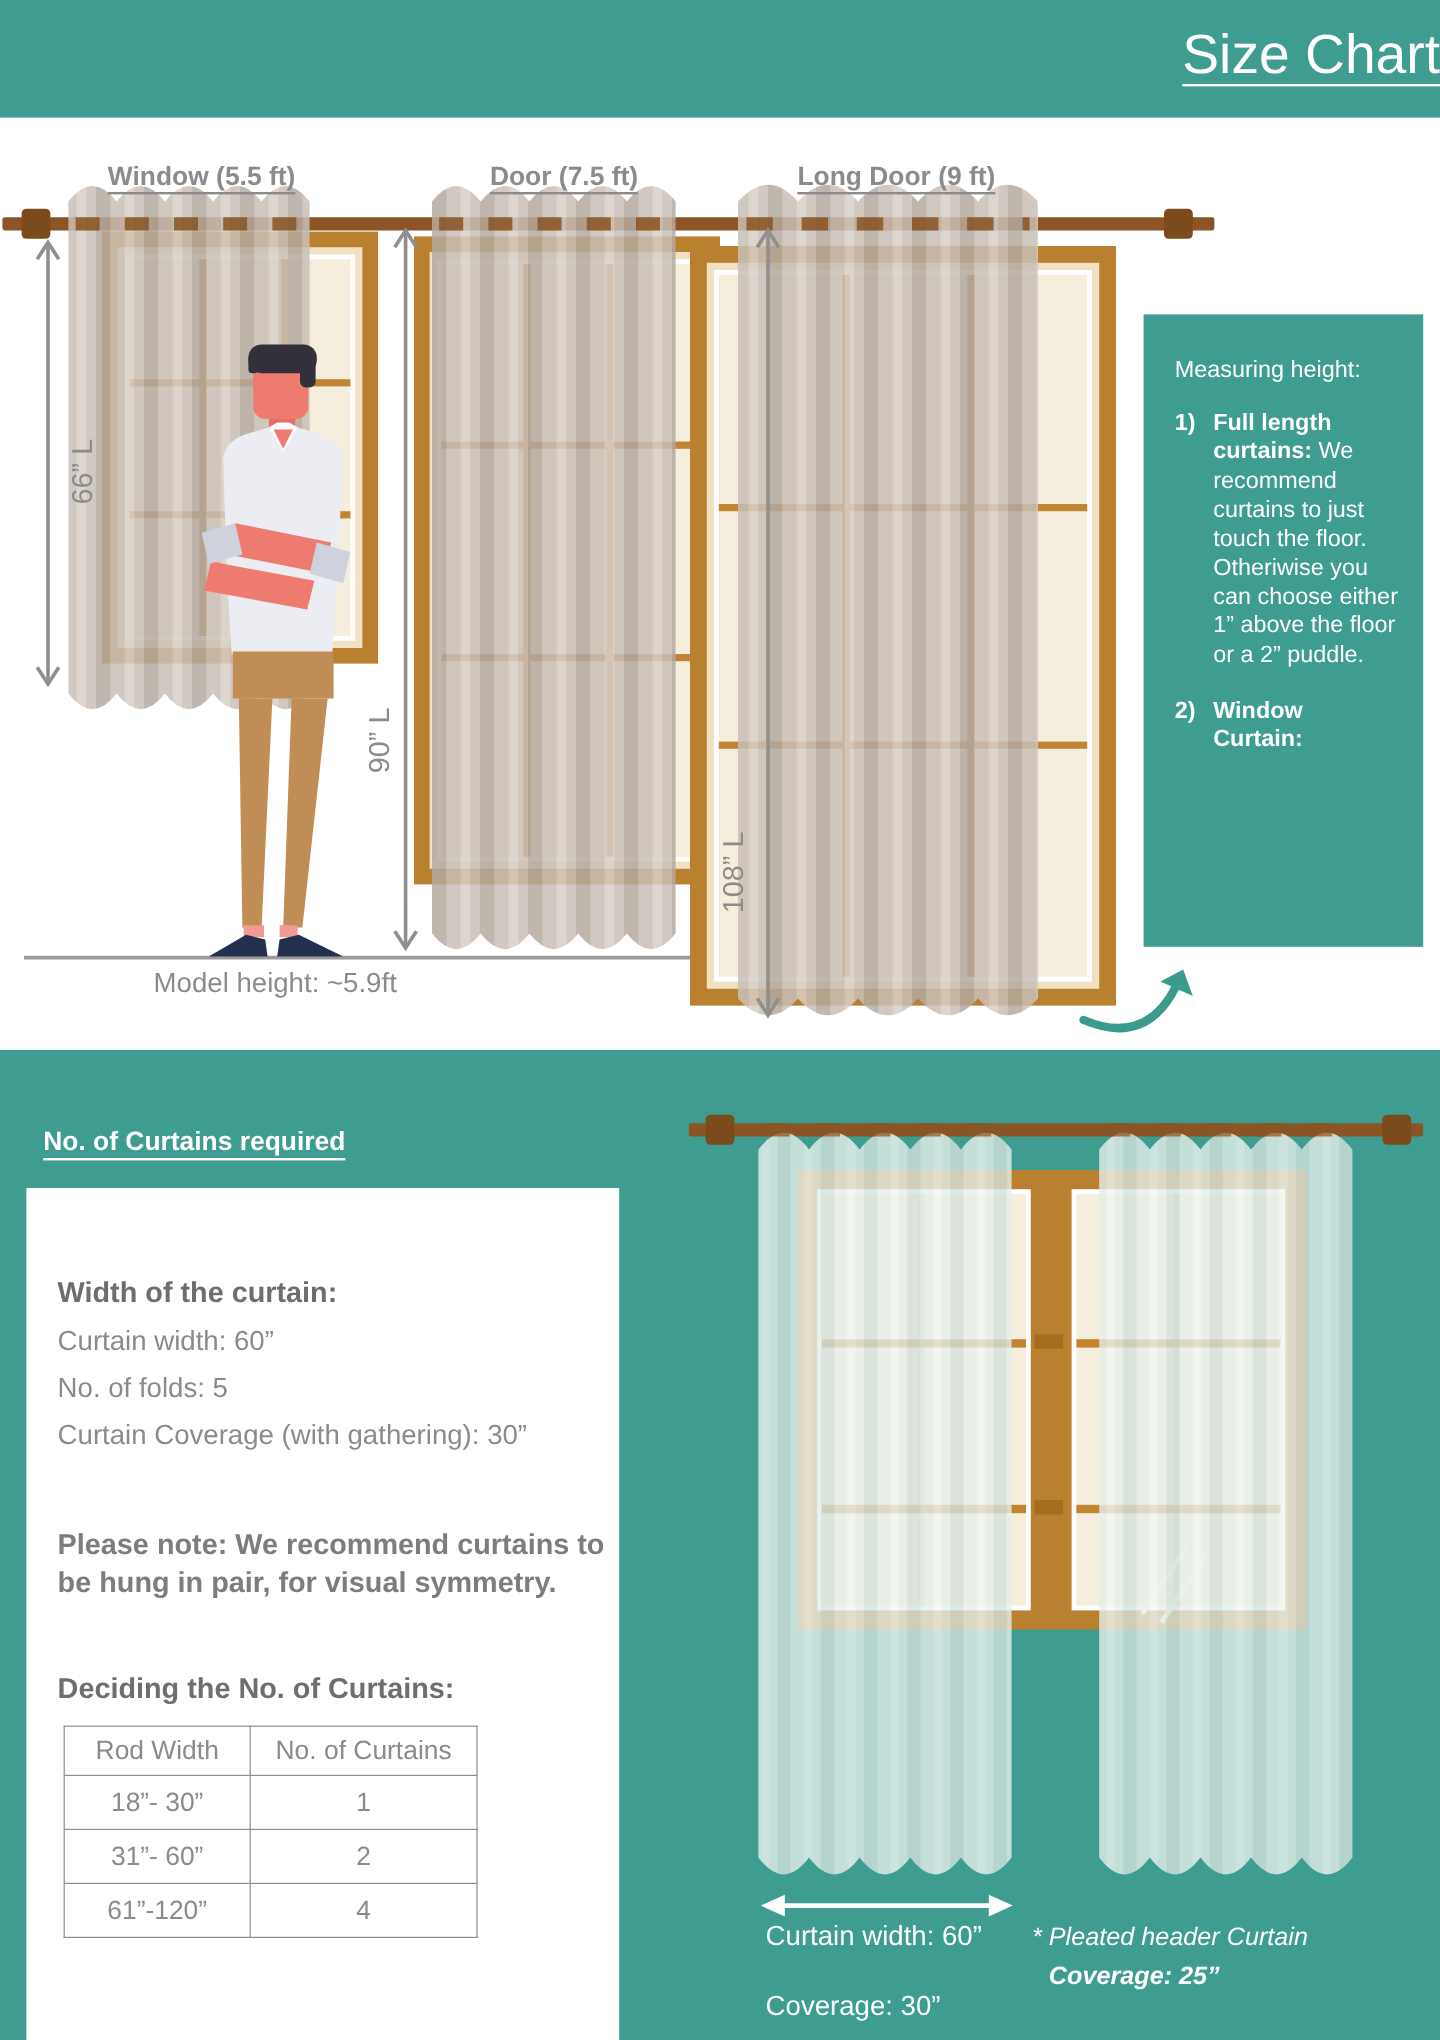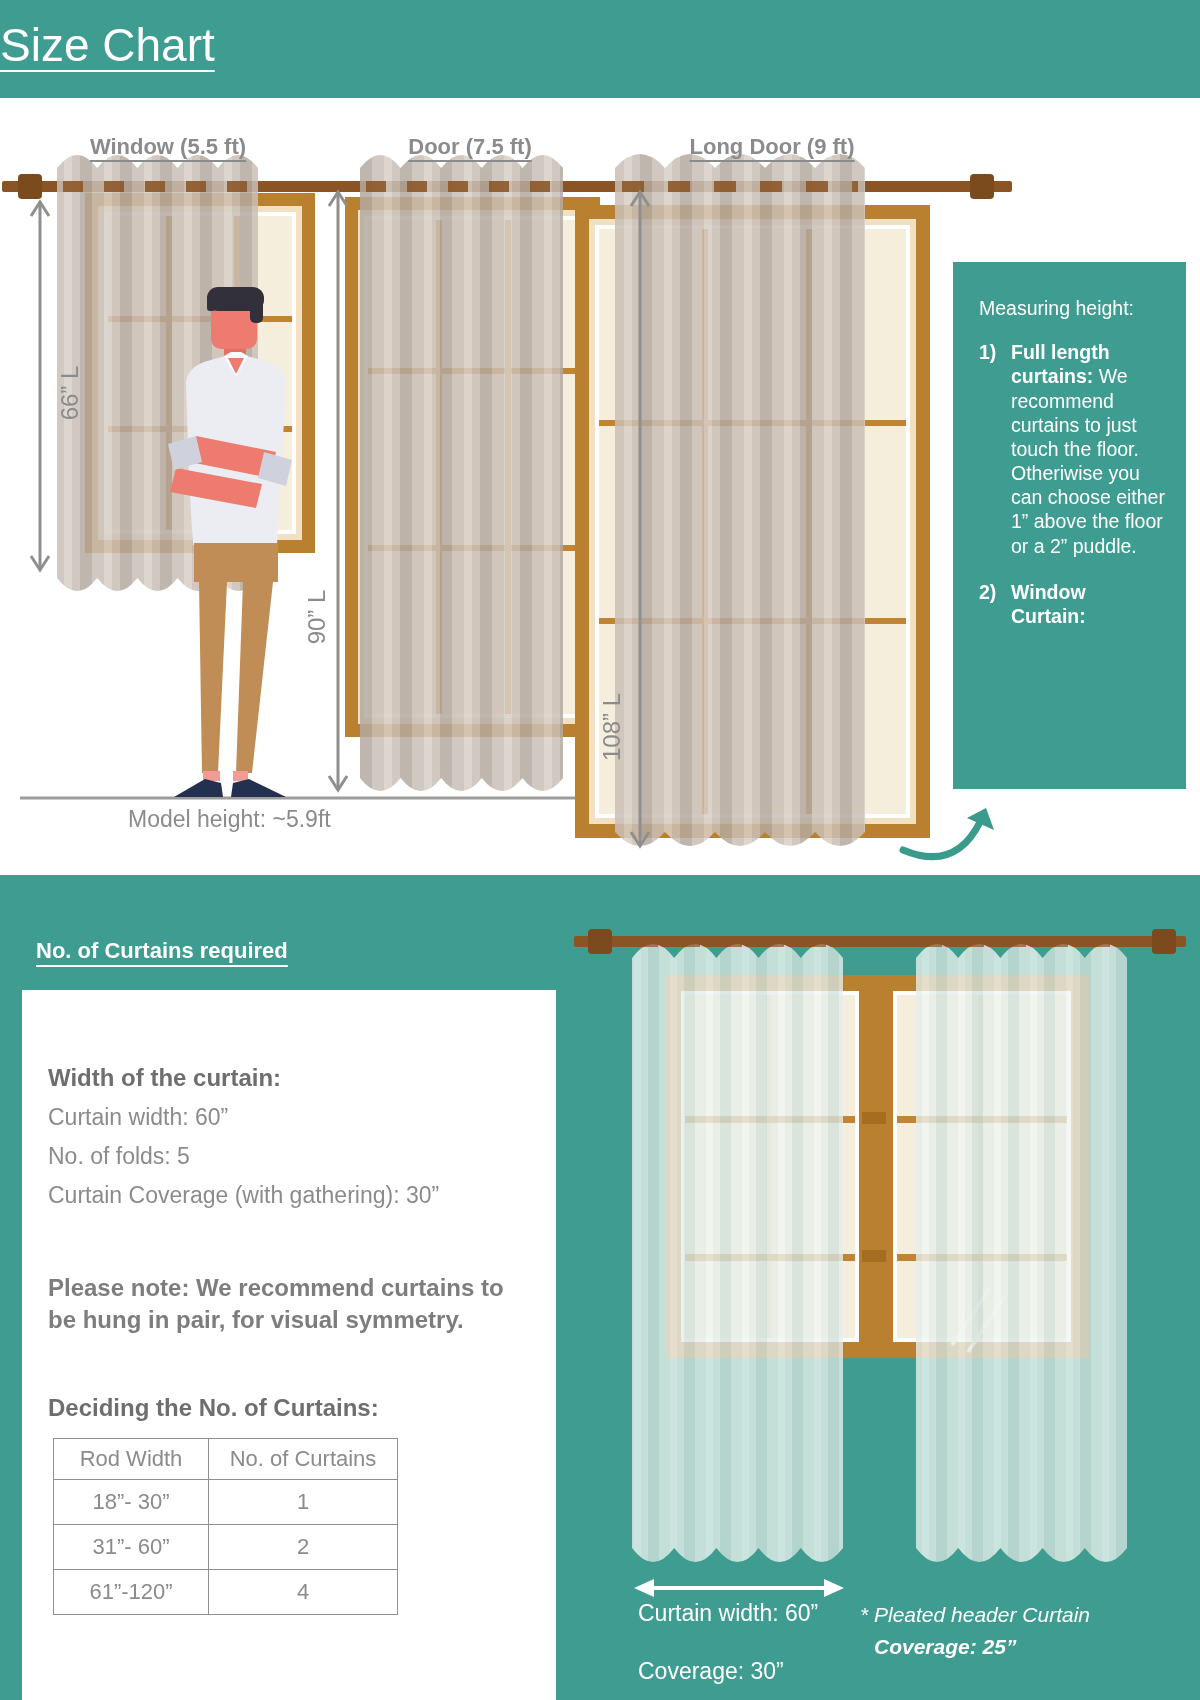--- a/index.html
+++ b/index.html
@@ -3,40 +3,40 @@
 <meta charset="utf-8">
 <style>
   html,body{margin:0;padding:0;background:#e8e8e8;}
   .page{position:relative;width:1200px;height:1700px;background:#ffffff;overflow:hidden;
         font-family:"Liberation Sans", sans-serif;}
   .teal-bg{position:absolute;background:#3e9c91;}
   #header-bar{left:0;top:0;width:1200px;height:98px;z-index:1;}
   #bottom-bg{left:0;top:875px;width:1200px;height:825px;z-index:1;}
   #scene{position:absolute;left:0;top:0;width:1200px;height:1700px;z-index:2;pointer-events:none;}
   .overlay{position:absolute;z-index:3;}
-  #page-title{left:0;top:18px;width:1200px;text-align:left;color:#fff;font-size:46px;font-weight:400;}
+  #page-title{left:0;top:18px;width:1200px;text-align:right;color:#fff;font-size:46px;font-weight:400;}
   #page-title span{text-decoration:underline;text-decoration-thickness:2px;text-underline-offset:9px;}
   .col-label{top:117px;width:240px;text-align:center;font-size:22px;font-weight:bold;color:#8b8b8b;
              text-decoration:underline;text-decoration-thickness:2px;text-underline-offset:6px;margin-top:17px;}
-  #label-window{left:48px;} #label-door{left:350px;} #label-longdoor{left:652px;}
+  #label-window{left:48px;} #label-door{left:350px;} #label-longdoor{left:627px;}
   .vlabel{width:120px;height:30px;display:flex;align-items:center;justify-content:center;
           transform:rotate(-90deg);font-size:24px;color:#8b8b8b;white-space:nowrap;}
   #len-66{left:10px;top:378px;} #len-90{left:257px;top:602px;} #len-108{left:552px;top:712px;}
   #model-height{left:128px;top:806px;font-size:23px;color:#8b8b8b;}
   #measure-box{left:953px;top:262px;width:233px;height:527px;background:#3e9c91;color:#fff;
                box-sizing:border-box;padding:34px 20px 0 26px;font-size:19.5px;line-height:1.24;}
   #measure-box .mh-head{margin-bottom:20px;}
   .mh-item{display:flex;margin-bottom:22px;}
   .mh-num{width:32px;font-weight:bold;flex-shrink:0;}
   .mh-body{flex:1;}
   .mh-body .b{font-weight:bold;}
   .mh-body .blk{display:block;}
   #curtains-heading{left:36px;top:938px;font-size:22px;font-weight:bold;color:#fff;
                     text-decoration:underline;text-decoration-thickness:2px;text-underline-offset:7px;}
-  #info-box{left:22px;top:990px;width:534px;height:710px;background:#fff;}
+  #info-box{left:22px;top:990px;width:494px;height:710px;background:#fff;}
   #info-box .abs{position:absolute;}
   .h-dark{font-size:24px;font-weight:bold;color:#6e6e6e;}
   .t-gray{font-size:23px;color:#8b8b8b;}
   #note-text{width:470px;font-size:24px;font-weight:bold;color:#7d7d7d;line-height:1.35;}
   #curtain-table{border-collapse:collapse;}
   #curtain-table th,#curtain-table td{border:1.7px solid #8f8f8f;text-align:center;color:#8b8b8b;
      font-weight:normal;}
   #curtain-table th{width:152px;height:38px;font-size:22px;}
   #curtain-table th+th{width:186px;}
   #curtain-table td{height:42px;font-size:22px;}

